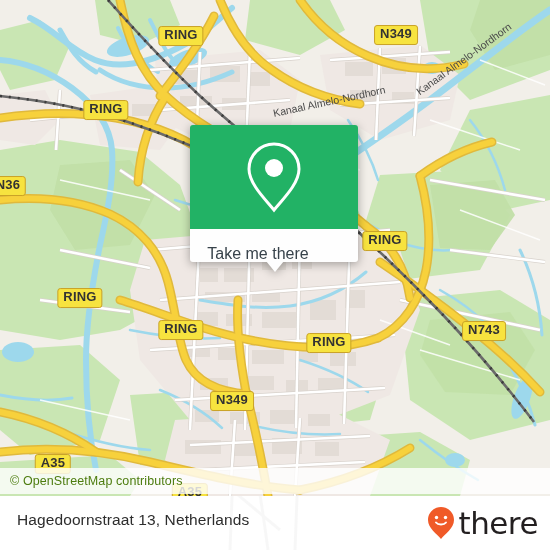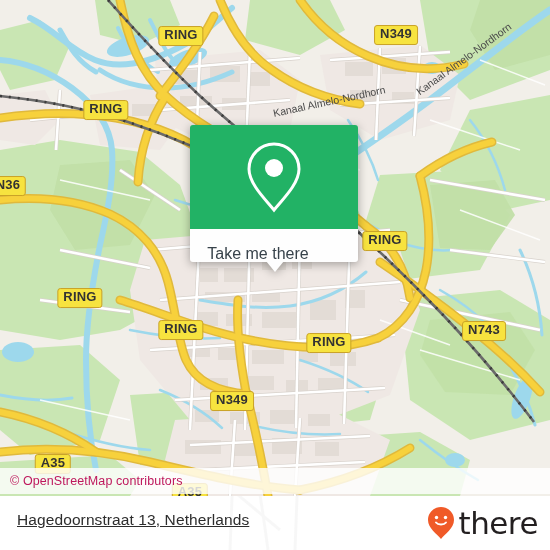--- a/index.html
+++ b/index.html
@@ -15,21 +15,21 @@
   #map svg{display:block;}
 
   
   #attrib{
     position:absolute;left:0;top:468px;width:550px;height:26px;
     background:rgba(255,255,255,0.80);
     display:flex;align-items:center;
     box-sizing:border-box;padding-left:10px;
     z-index:40;
   }
-  #attrib span{font-size:12.5px;color:#be185d;letter-spacing:.1px;}
+  #attrib span{font-size:12.5px;color:#4d7c0f;letter-spacing:.1px;}
 
   
   #card{
     position:absolute;left:190px;top:125px;width:168px;height:137px;
     z-index:30;
     filter:drop-shadow(0 2px 5px rgba(0,0,0,.33));
   }
   #card-green{
     position:absolute;left:0;top:0;width:168px;height:104px;
     background:#22B265;border-radius:3px 3px 0 0;
@@ -55,21 +55,21 @@
 
   
   #bottombar{
     position:absolute;left:0;top:496px;width:550px;height:54px;
     background:#ffffff;overflow:hidden;
   }
   #bottombar-wm{position:absolute;left:0;top:-496px;opacity:.07;}
   #addr{
     position:absolute;left:17px;top:0;height:48px;
     display:flex;align-items:center;
-    font-size:15.5px;color:#2d2d2d;letter-spacing:.1px;text-decoration:underline;
+    font-size:15.5px;color:#2d2d2d;letter-spacing:.1px;
   }
   #brand{
     position:absolute;right:12px;top:0;height:54px;
     display:flex;align-items:center;gap:2px;
   }
   #brand-text{
     font-size:31px;color:#231f20;letter-spacing:-0.5px;
     font-family:"DejaVu Sans", sans-serif;font-weight:400;line-height:1;
   }
   .maplbl{font-family:"Liberation Sans",sans-serif;}

